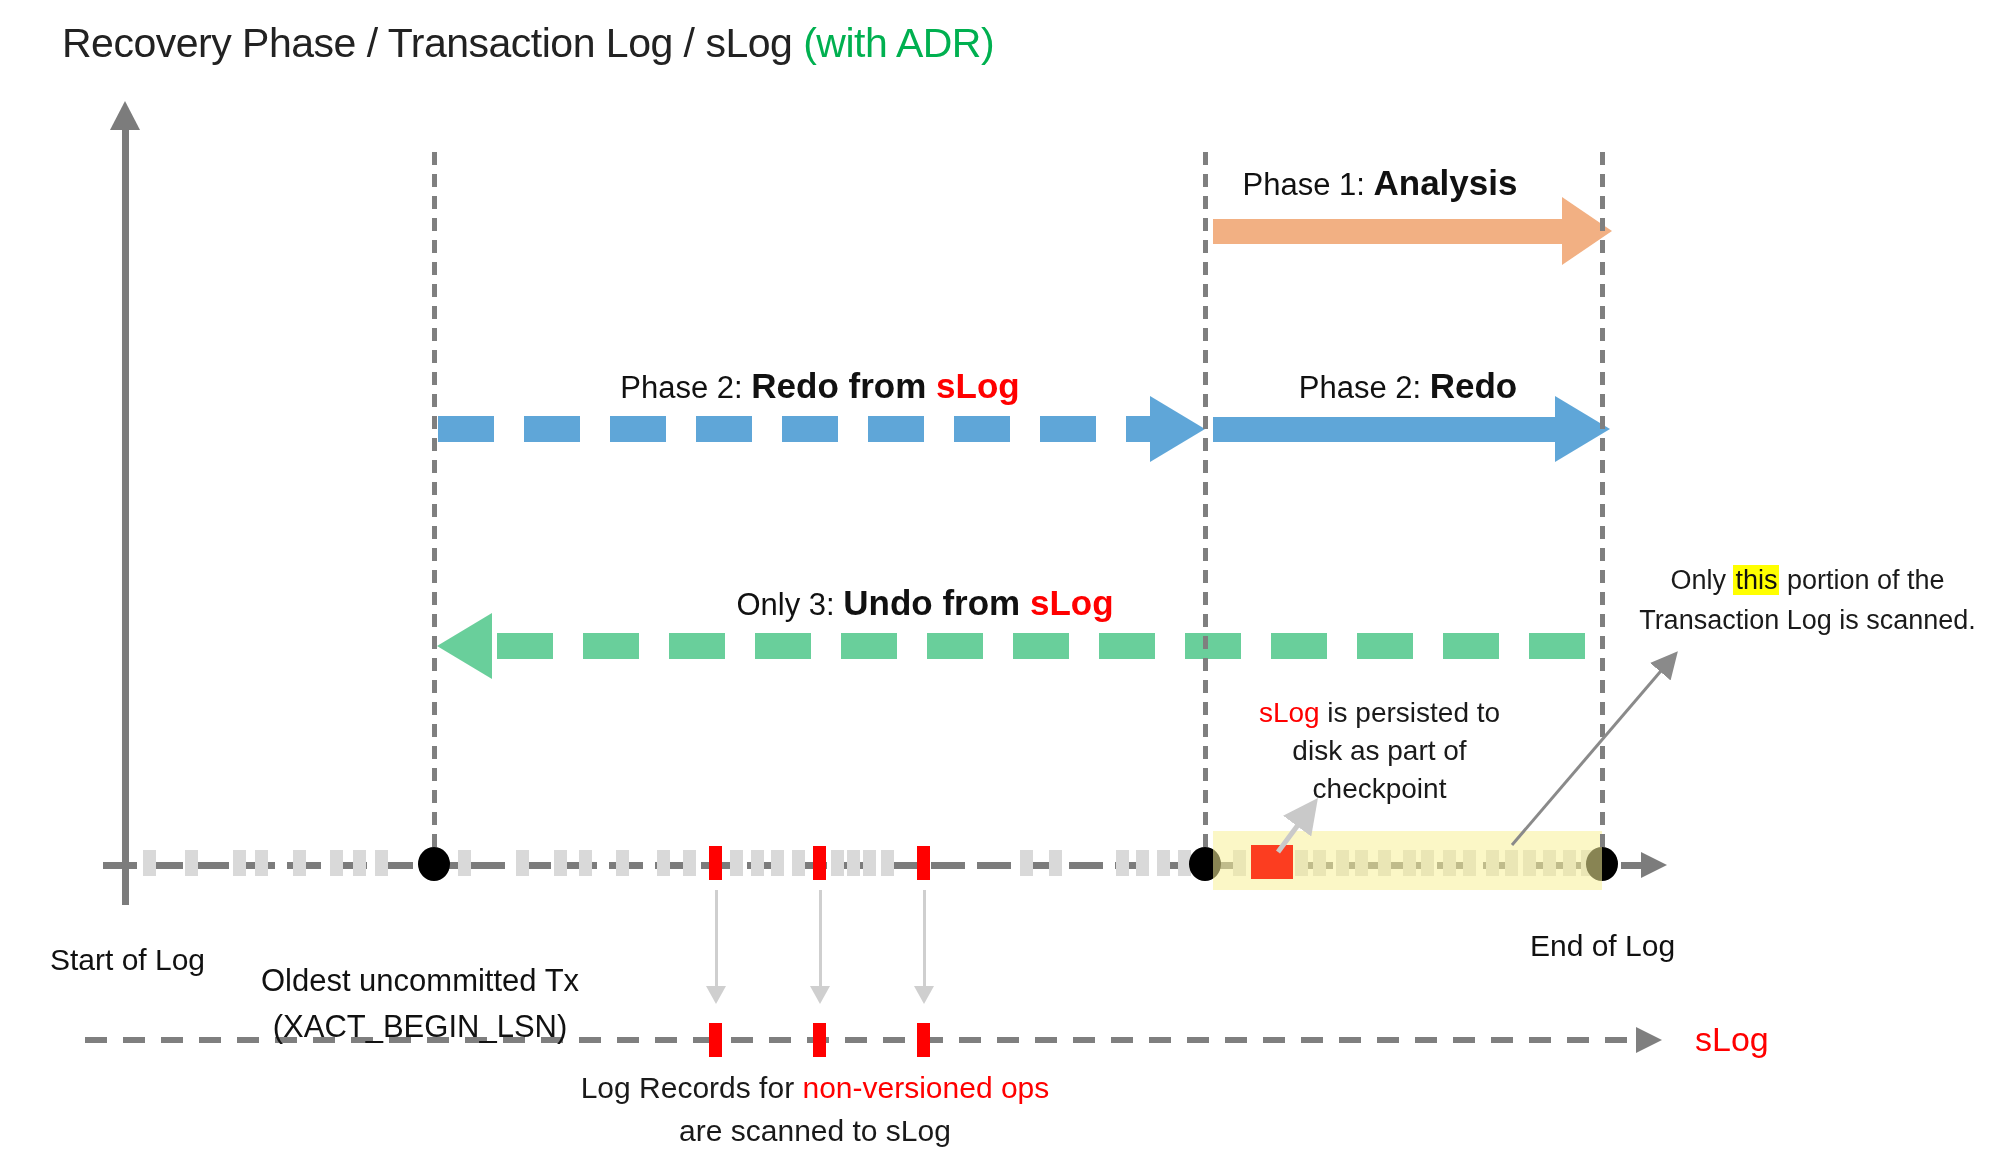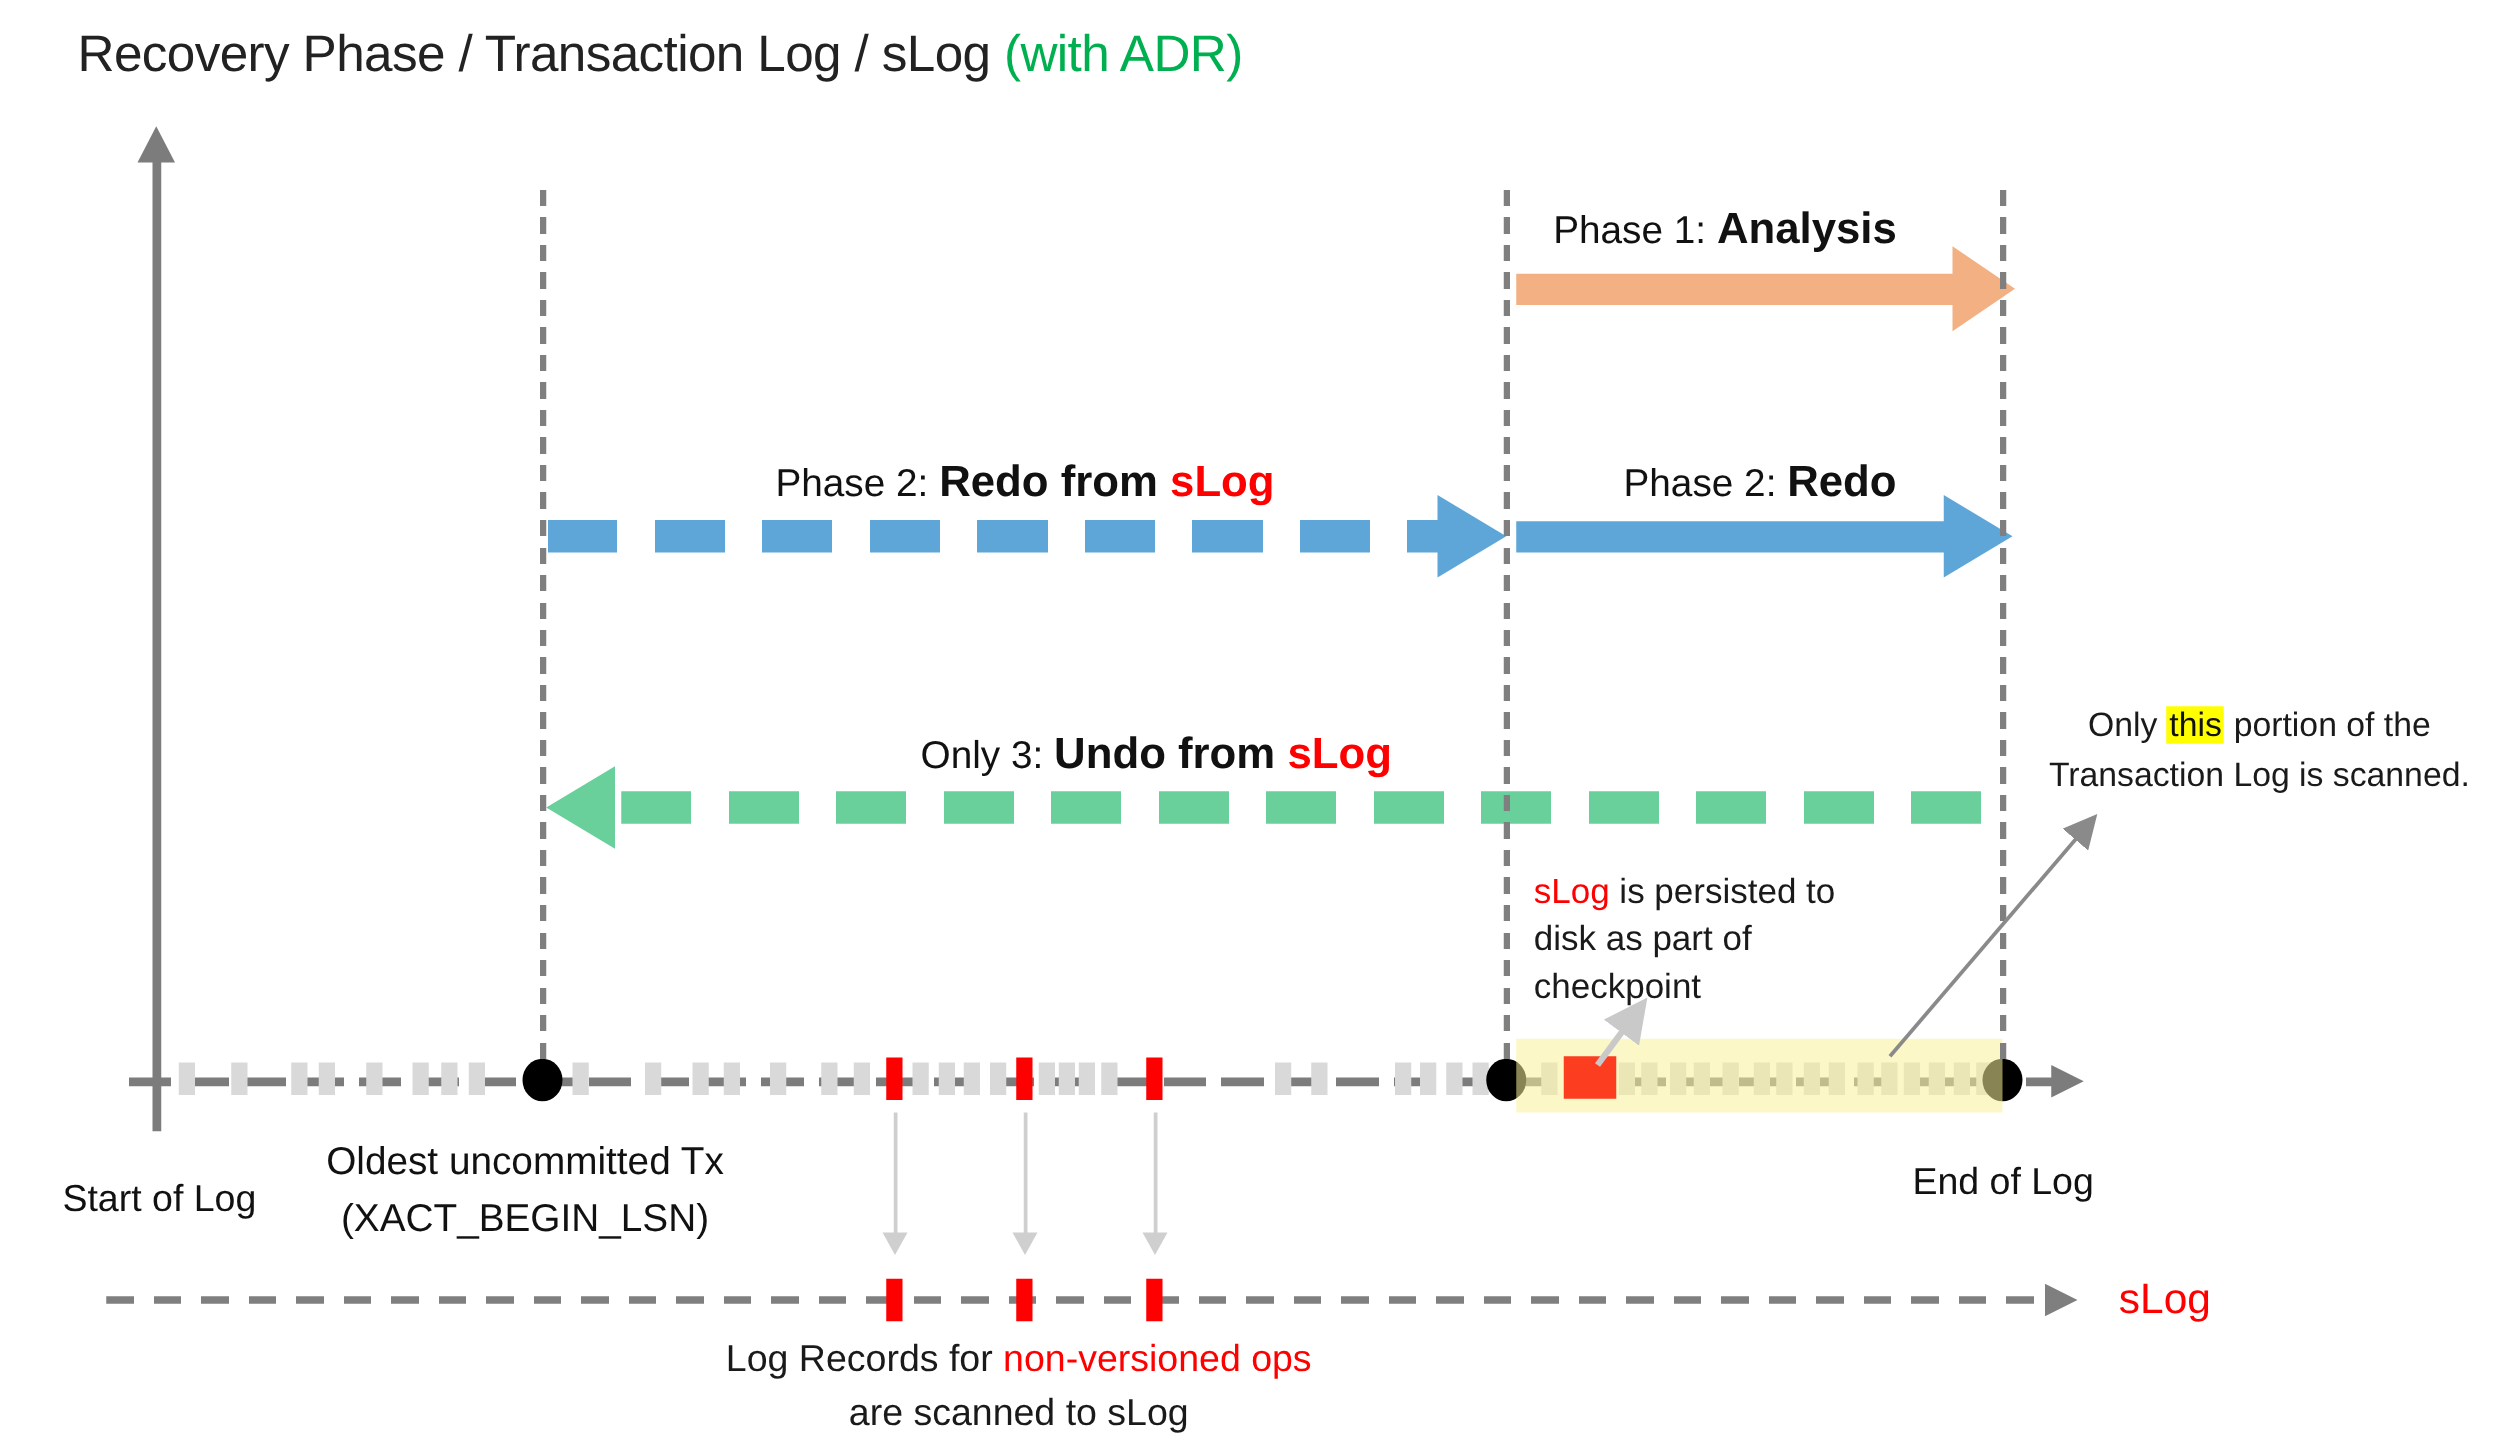--- a/index.html
+++ b/index.html
@@ -61,32 +61,32 @@
   .dot{position:absolute;width:32px;height:34px;border-radius:50%;background:#000;top:847px;z-index:4;}
   #slog-square{left:1251px;top:845px;width:42px;height:34px;background:#FC3D20;z-index:6;}
 
   
   .copy-line{position:absolute;width:3px;top:890px;height:98px;background:#cfcfcf;z-index:2;}
   .copy-head{position:absolute;width:0;height:0;top:986px;border-left:10px solid transparent;border-right:10px solid transparent;border-top:18px solid #cfcfcf;z-index:2;}
 
   
   .axis-label{z-index:9;text-align:center;font-size:30px;color:#111;}
   #lbl-start{left:25px;top:943px;width:205px;}
-  #lbl-oldest{left:190px;top:906px;width:460px;font-size:31px;line-height:46px;}
+  #lbl-oldest{left:190px;top:958px;width:460px;font-size:31px;line-height:46px;}
   #lbl-checkpoint{left:1055px;top:908px;width:304px;font-size:31px;}
   #lbl-checkpoint .it{display:block;font-style:italic;font-size:25px;line-height:31px;font-weight:normal;}
   #lbl-checkpoint .first-it{margin-top:7px;}
   #lbl-end{left:1500px;top:910px;width:205px;margin-top:19px;}
   #lbl-translog{left:1688px;top:846px;font-size:34px;white-space:nowrap;text-align:left;}
   #lbl-slog{left:1695px;top:1020px;font-size:34px;color:#FF0000;white-space:nowrap;text-align:left;z-index:9;}
 
   
   #scan-note{left:1625px;top:560px;width:365px;text-align:center;font-size:27px;line-height:40px;z-index:9;}
   #scan-note mark{background:#FFFF00;color:#111;padding:0 2px;}
-  #persist-note{left:1227px;top:694px;width:305px;text-align:left;font-size:28px;line-height:38px;z-index:9;}
+  #persist-note{left:1227px;top:694px;width:305px;text-align:center;font-size:28px;line-height:38px;z-index:9;}
   #persist-note .red{color:#FF0000;}
   #copy-note{left:505px;top:1066px;width:620px;text-align:center;font-size:30px;line-height:43px;z-index:9;}
   #copy-note .red{color:#FF0000;}
 
   
   #slog-line{left:85px;top:1037px;width:1551px;height:6px;z-index:3;
     background:repeating-linear-gradient(90deg,#7f7f7f 0 22px,rgba(0,0,0,0) 22px 38px);}
   #slog-head{left:1636px;top:1027px;width:0;height:0;border-top:13px solid transparent;border-bottom:13px solid transparent;border-left:26px solid #7f7f7f;z-index:3;}
 
   #pointer-svg{left:0;top:0;width:2001px;height:1152px;z-index:8;pointer-events:none;}

